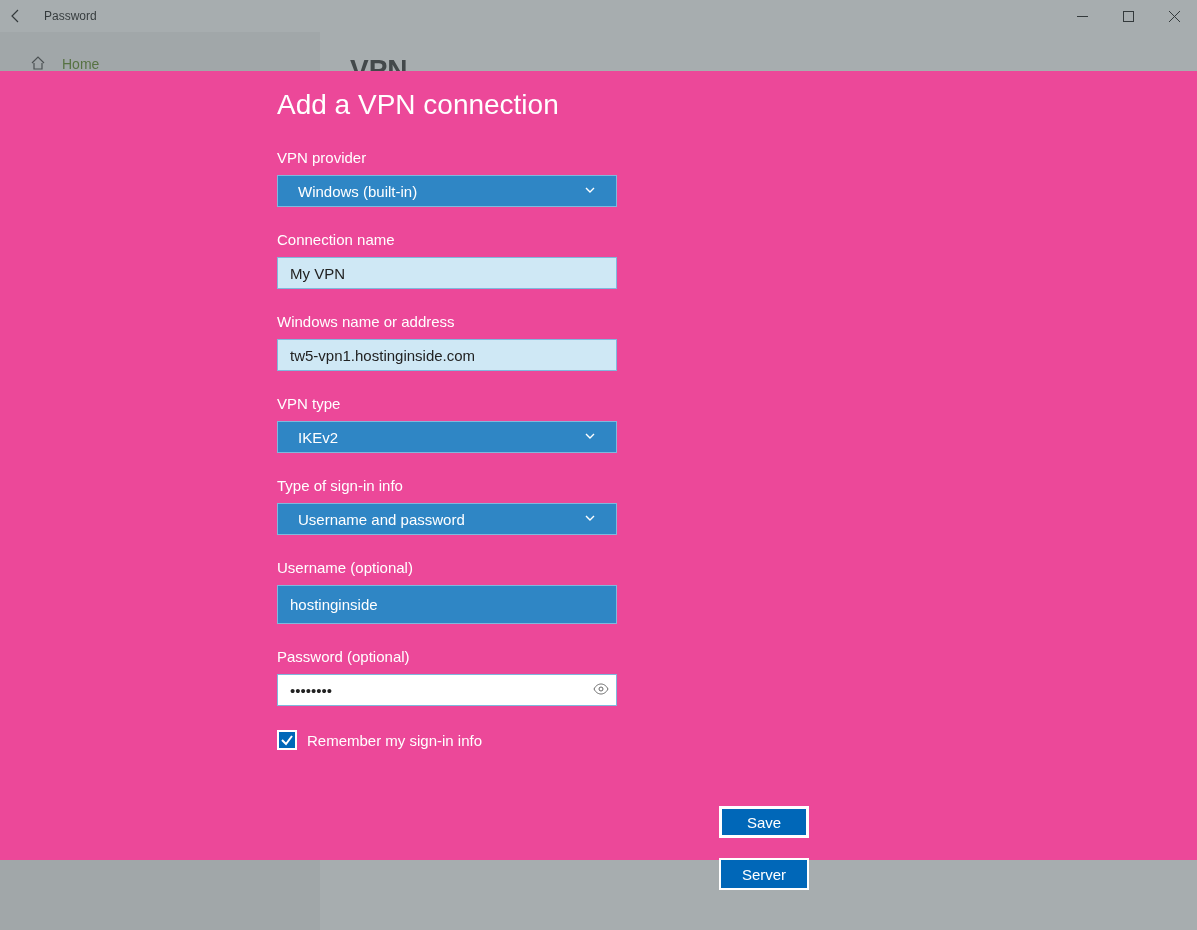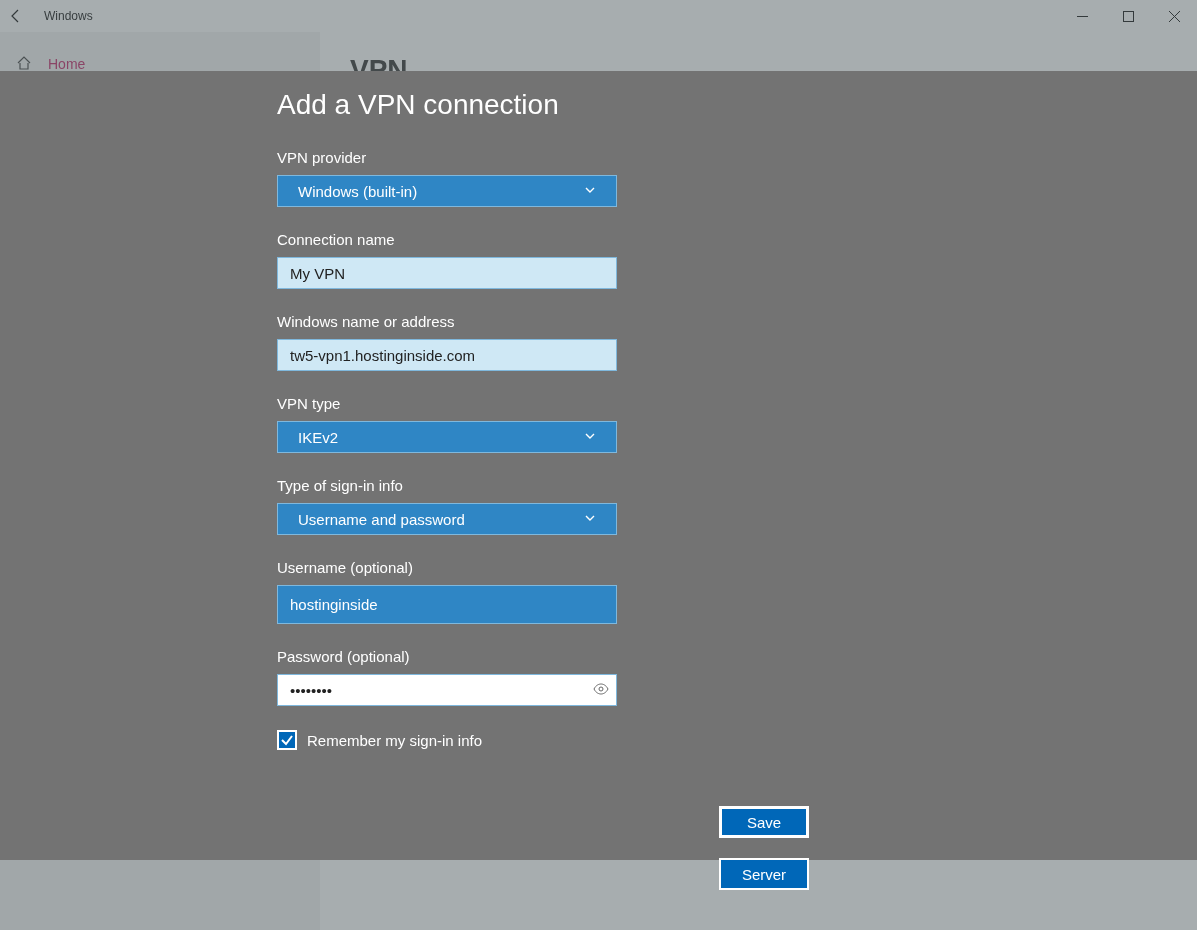--- a/index.html
+++ b/index.html
@@ -9,26 +9,26 @@
     .bg-window { position: absolute; inset: 0; background: #ffffff; }
     .bg-dim { position: absolute; inset: 0; background: rgba(95,105,110,0.55); }
     .bg-titlebar { height: 32px; display: flex; align-items: center; justify-content: space-between; background: #ffffff; padding-left: 8px; }
     .bg-titlebar-left { display: flex; align-items: center; gap: 20px; }
     .bg-back-arrow { width: 16px; height: 16px; display: flex; align-items: center; justify-content: center; font-size: 14px; }
     .bg-title { font-size: 12px; color: #000; }
     .bg-winbtns { display: flex; }
     .bg-winbtn { width: 46px; height: 32px; display: flex; align-items: center; justify-content: center; font-size: 12px; }
     .bg-body { display: flex; height: calc(100% - 32px); }
     .bg-sidebar { width: 320px; background: #f2f2f2; padding: 10px 0; }
-    .bg-sidebar-item { height: 44px; display: flex; align-items: center; padding-left: 16px; font-size: 14px; color: #be185d; gap: 16px; }
+    .bg-sidebar-item { height: 44px; display: flex; align-items: center; padding-left: 30px; font-size: 14px; color: #4d7c0f; gap: 16px; }
     .bg-main { flex: 1; padding: 22px 30px; }
     .bg-main-title { font-size: 28px; font-weight: 700; color: #222; }
 
     
-    .modal { position: absolute; top: 71px; left: 0; right: 0; height: 789px; background: #737373; color: #fff; font-size: 15px; }
+    .modal { position: absolute; top: 71px; left: 0; right: 0; height: 789px; background: #ec4899; color: #fff; font-size: 15px; }
     .modal-inner { width: 640px; margin-left: 277px; padding-top: 18px; }
     .modal-title { font-size: 28px; font-weight: 400; margin-bottom: 28px; }
 
     .field-group { margin-bottom: 24px; }
     .field-label { font-size: 15px; margin-bottom: 9px; display: block; }
     .control-wrap { position: relative; width: 340px; }
 
     
     .dropdown { width: 340px; height: 32px; background: #2f86c5; border: 1px solid #7fb8dd; color: #fff; padding: 0 20px; display: flex; align-items: center; justify-content: space-between; cursor: pointer; }
     .dropdown .chev { font-size: 12px; }
@@ -57,21 +57,21 @@
 <body>
 
 <div class="bg-window">
   <div class="bg-titlebar">
     <div class="bg-titlebar-left">
       <span class="bg-back-arrow">
         <svg viewBox="0 0 16 16" width="16" height="16">
             <path d="M10 2 L4 8 L10 14" stroke="#000" stroke-width="1.2" fill="none"></path>
           </svg>
       </span>
-      <span class="bg-title">Windows</span>
+      <span class="bg-title">Password</span>
     </div>
     <div class="bg-winbtns">
       <div class="bg-winbtn">
         <svg width="11" height="11" viewBox="0 0 11 11">
             <line x1="0" y1="5.5" x2="11" y2="5.5" stroke="#000" stroke-width="1"></line>
           </svg>
       </div>
       <div class="bg-winbtn">
         <svg width="11" height="11" viewBox="0 0 11 11">
             <rect x="0.5" y="0.5" width="10" height="10" stroke="#000" stroke-width="1" fill="none"></rect>

